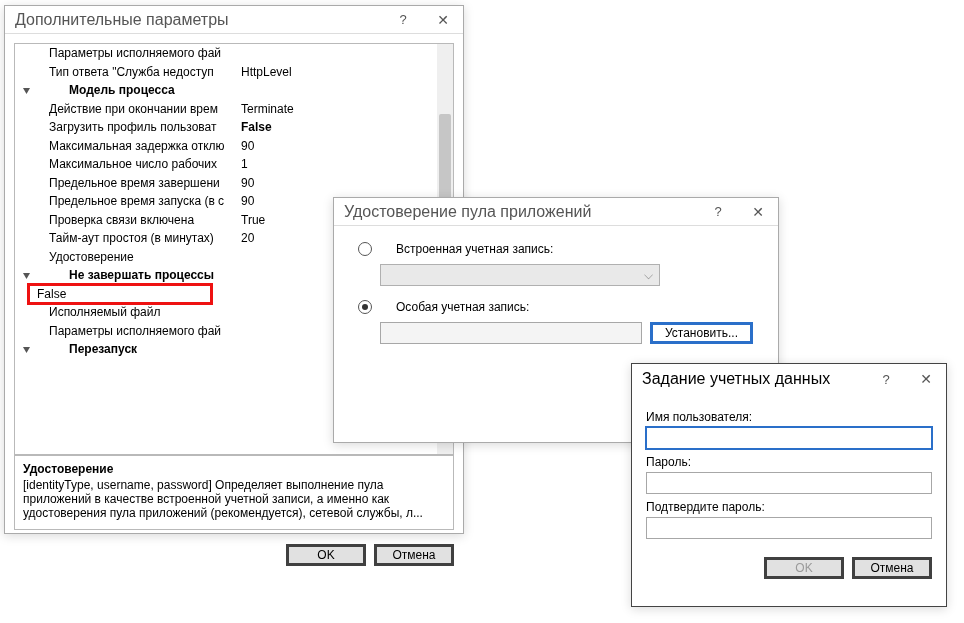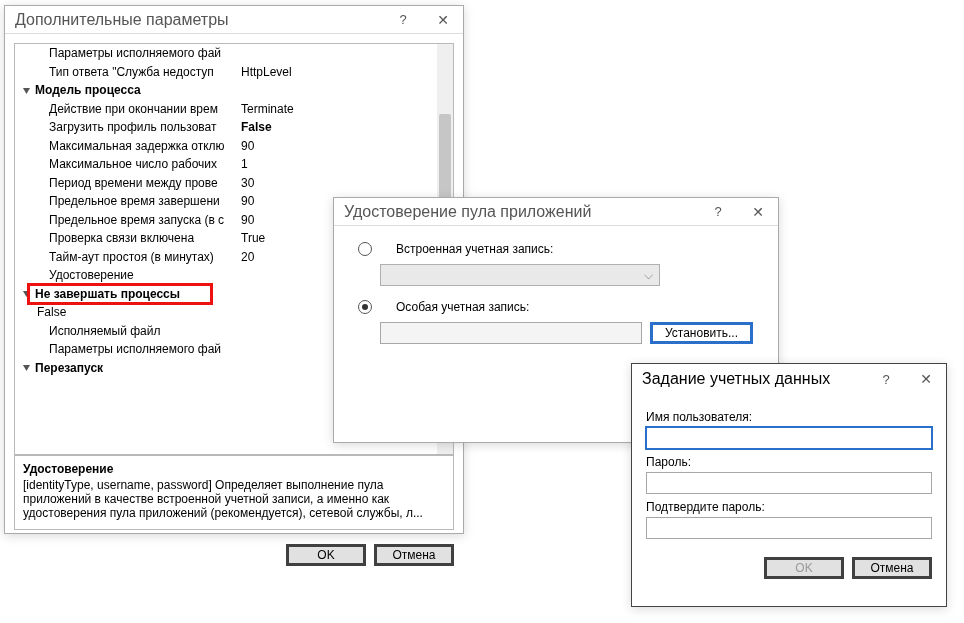--- a/index.html
+++ b/index.html
@@ -84,21 +84,21 @@
     color: #555;
   }
   .row .lbl {
     flex: 0 0 204px;
     overflow: hidden;
     text-overflow: clip;
     padding-left: 2px;
   }
   .row.child .lbl { padding-left: 16px; }
   .row .val { flex: 1; padding-left: 4px; overflow: hidden; }
-  .row.section .lbl { font-weight: bold; }
+  .row.section .lbl { font-weight: bold; margin-left: 34px; }
   .row .val.bold { font-weight: bold; }
   .highlight-red {
     position: absolute;
     border: 3px solid #e11;
     pointer-events: none;
   }
   .desc-box {
     border: 1px solid #b9b9b9;
     border-top: none;
     border-top: 1px solid #b9b9b9;
@@ -242,25 +242,20 @@
           </div>
           <div class="row child">
             <span class="expander"></span>
             <span class="lbl">Максимальная задержка отклю</span>
             <span class="val">90</span>
           </div>
           <div class="row child">
             <span class="expander"></span>
             <span class="lbl">Максимальное число рабочих</span>
             <span class="val">1</span>
-          </div>
-          <div class="row child">
-            <span class="expander"></span>
-            <span class="lbl">Период времени между прове</span>
-            <span class="val">30</span>
           </div>
           <div class="row child">
             <span class="expander"></span>
             <span class="lbl">Предельное время завершени</span>
             <span class="val">90</span>
           </div>
           <div class="row child">
             <span class="expander"></span>
             <span class="lbl">Предельное время запуска (в с</span>
             <span class="val">90</span>

